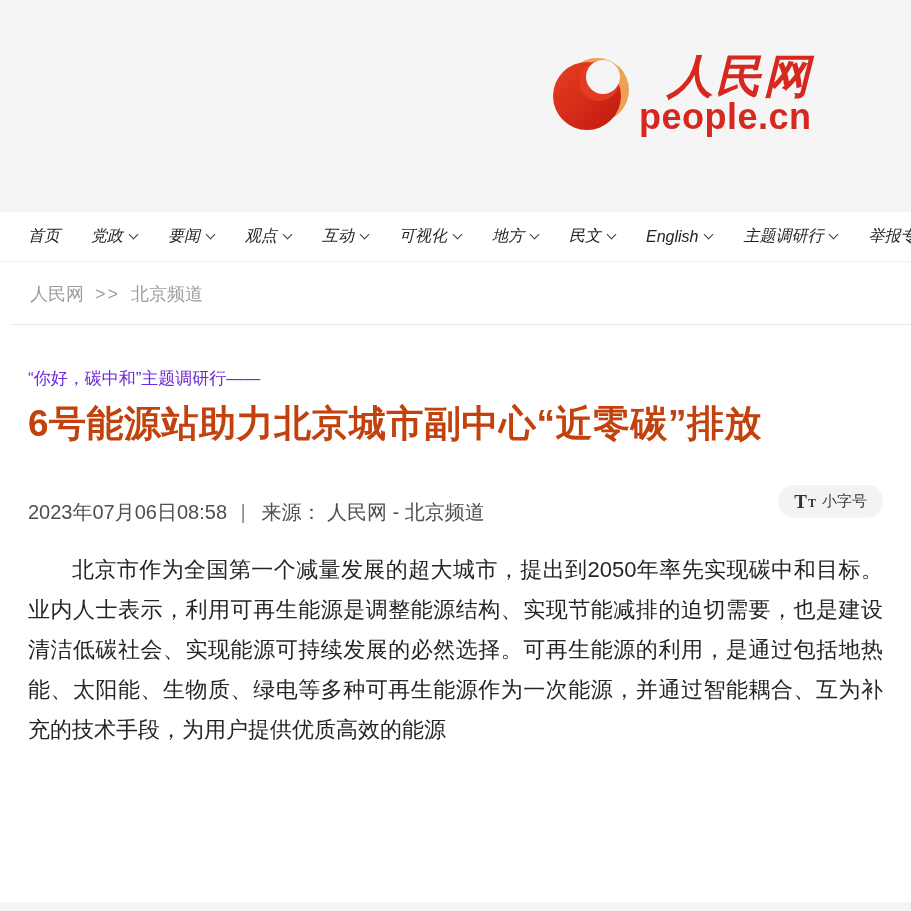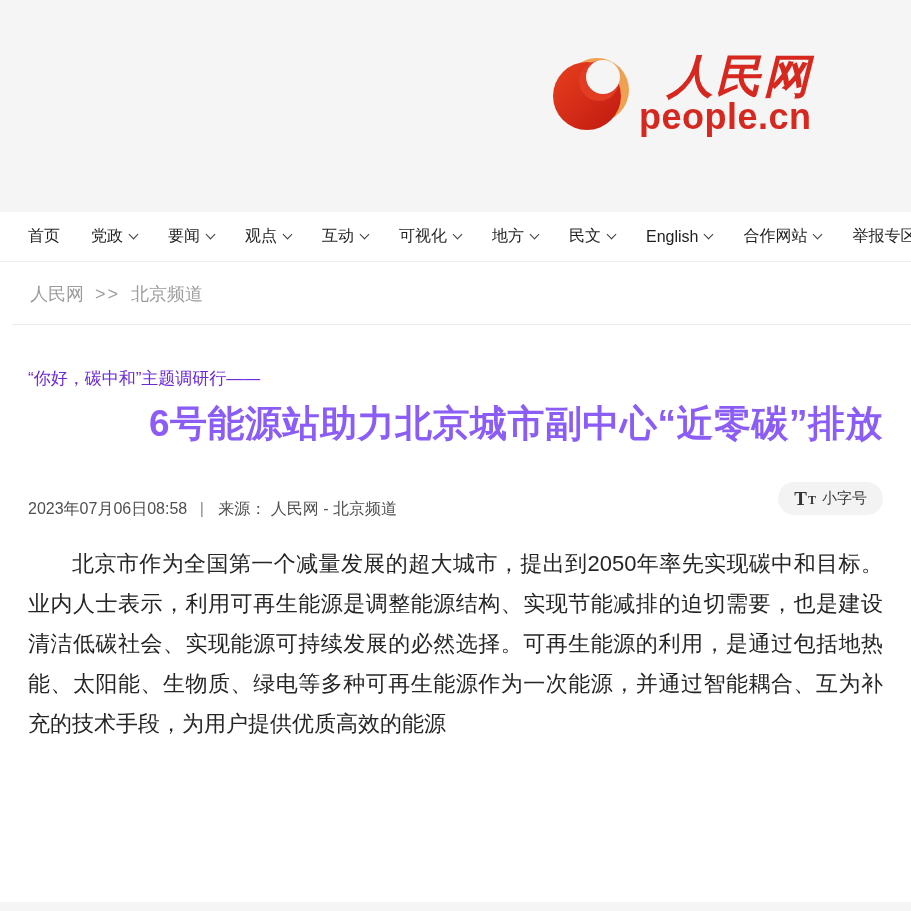--- a/index.html
+++ b/index.html
@@ -27,46 +27,46 @@
   }
 
   
   .nav-bar {
     height:50px; background:#ffffff; flex:none;
     border-bottom:1px solid #f0f0f1;
     overflow:hidden;
   }
   .nav-list {
     list-style:none; display:flex; align-items:center; height:100%;
-    padding-left:28px; gap:31px; white-space:nowrap;
+    padding-left:28px; gap:31px; white-space:nowrap;font-style:italic;
   }
   .nav-item { font-size:16px; color:#1f1f1f; display:flex; align-items:center; cursor:pointer; flex:none; }
   .chev {
     width:7px; height:7px; border-right:1.5px solid #3c3c3c; border-bottom:1.5px solid #3c3c3c;
     display:inline-block; transform:rotate(45deg); margin-left:7px; margin-top:-4px;
   }
 
   
   .breadcrumb-strip { height:63px; background:#ffffff; position:relative; flex:none; }
   .breadcrumb { position:absolute; left:30px; top:20px; font-size:18px; color:#9c9c9c; }
   .breadcrumb a { color:#9c9c9c; text-decoration:none; cursor:pointer; }
   .breadcrumb .sep { margin:0 6px; letter-spacing:2px; }
   .breadcrumb-strip::after {
     content:""; position:absolute; left:12px; right:0; bottom:0; border-top:1px solid #e9e9ea;
   }
 
   
   .article { flex:1 1 auto; background:#ffffff; padding:0 28px; overflow:hidden; }
   .kicker { margin-top:42px; font-size:17px; color:#6d28d9; }
   .article-title {
-    margin-top:10px; font-size:37px; line-height:48px; font-weight:bold; color:#8b5cf6; letter-spacing:0.5px;text-align:right;
+    margin-top:10px; font-size:37px; line-height:48px; font-weight:bold; color:#c2410c; letter-spacing:0.5px;
   }
   .author { margin-top:26px; font-size:14px; color:#555555; }
   .meta-row { margin-top:28px; display:flex; align-items:center; justify-content:space-between; }
-  .meta-left { font-size:16px; color:#4f4f4f;margin-top:23px; }
+  .meta-left { font-size:20px; color:#4f4f4f;margin-top:23px; }
   .meta-left .pipe { margin:0 10px 0 8px; color:#8a8a8a; }
   .meta-left a { color:#4f4f4f; text-decoration:none; cursor:pointer; }
   .font-size-btn {
     border:none; background:#f3f3f4; border-radius:17px; height:33px; padding:0 16px;
     display:flex; align-items:center; font-family:inherit; font-size:15px; color:#333333; cursor:pointer;
   }
   .font-size-btn .t-big {
     font-family:"Liberation Serif","DejaVu Serif",serif; font-weight:bold; font-size:19px; line-height:19px;
   }
   .font-size-btn .t-small {
@@ -139,21 +139,21 @@
         </li>
         <li class="nav-item">
           <span>民文</span>
           <span class="chev"></span>
         </li>
         <li class="nav-item">
           <span>English</span>
           <span class="chev"></span>
         </li>
         <li class="nav-item">
-          <span>合作网站</span>
+          <span>主题调研行</span>
           <span class="chev"></span>
         </li>
         <li class="nav-item">
           <span>举报专区</span>
         </li>
       </ul>
   </nav>
 
   <div class="breadcrumb-strip">
     <div class="breadcrumb">

